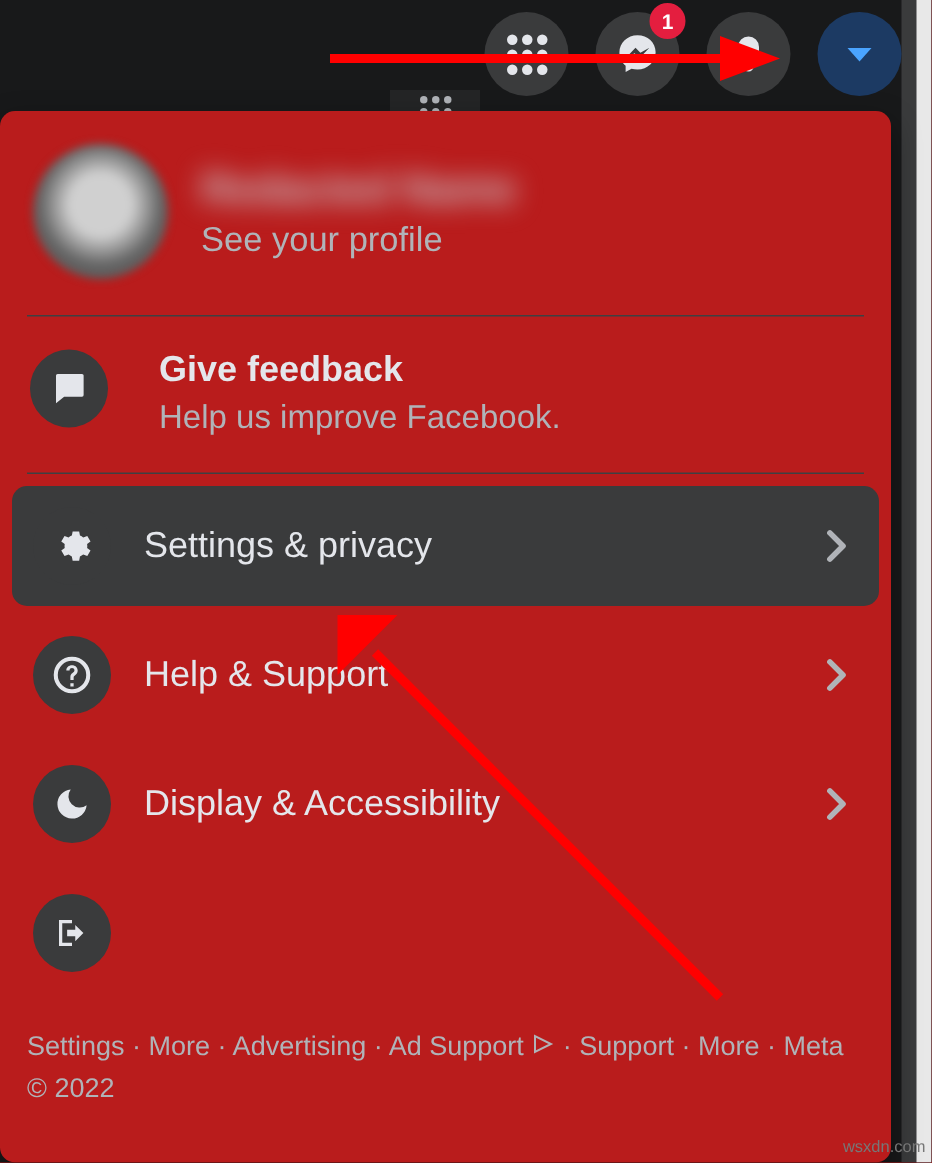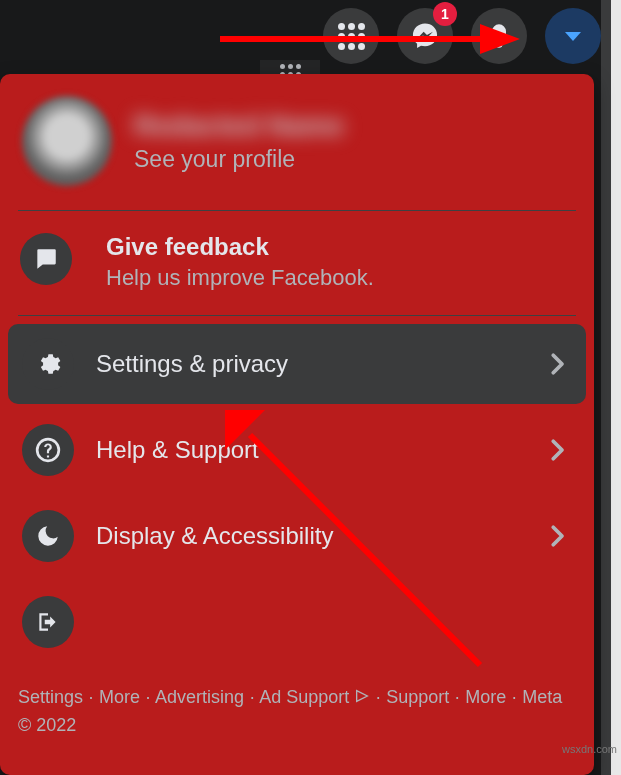--- a/index.html
+++ b/index.html
@@ -187,21 +187,21 @@
     .footer a {
       color: #b0b3b8;
       text-decoration: none;
     }
     .adchoices-glyph {
       display: inline-block;
       vertical-align: middle;
     }
     .watermark {
       position: absolute;
-      bottom: 20px;
+      bottom: 4px;
       right: 4px;
       font-size: 11px;
       color: #777;
       z-index: 20;
     }
     
     .arrow1 {
       position: absolute;
       top: 24px;
       left: 220px;

